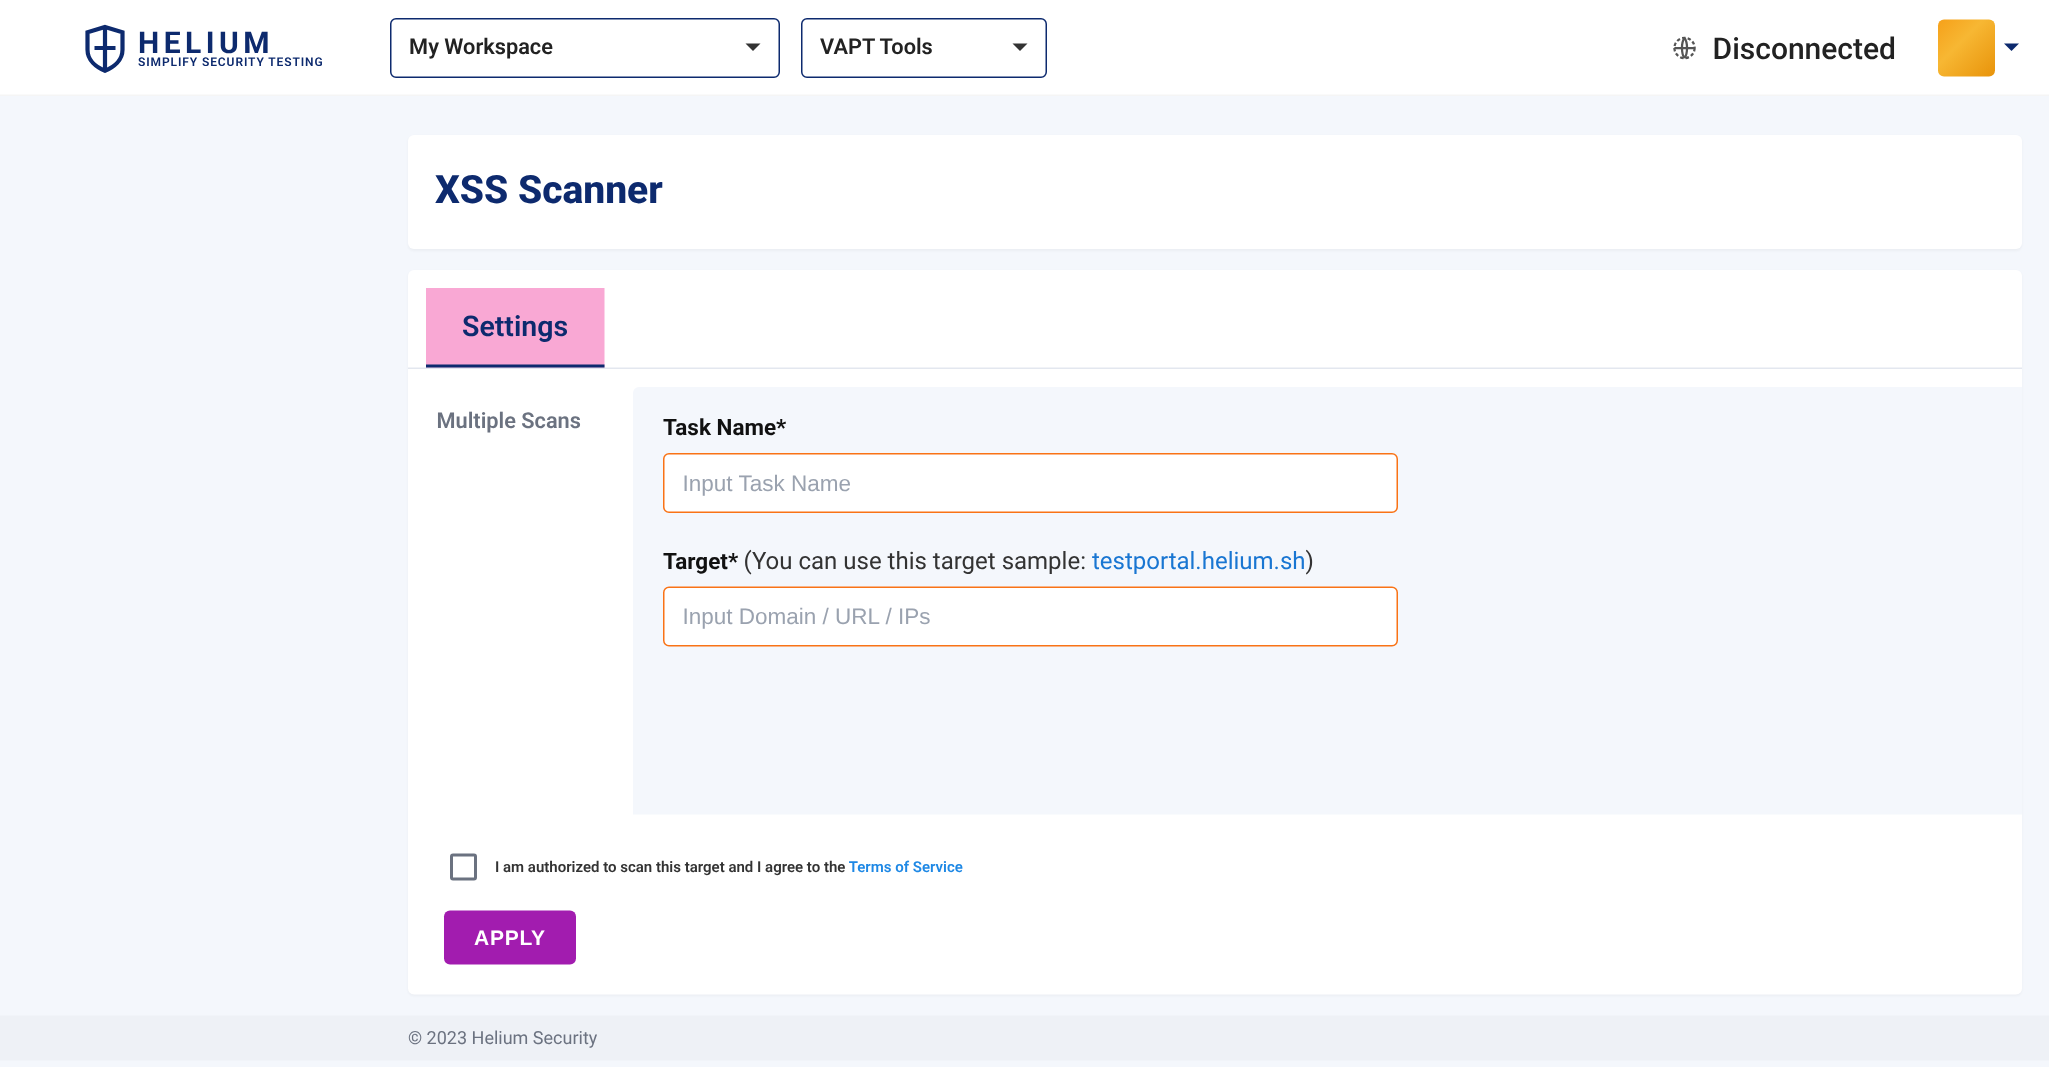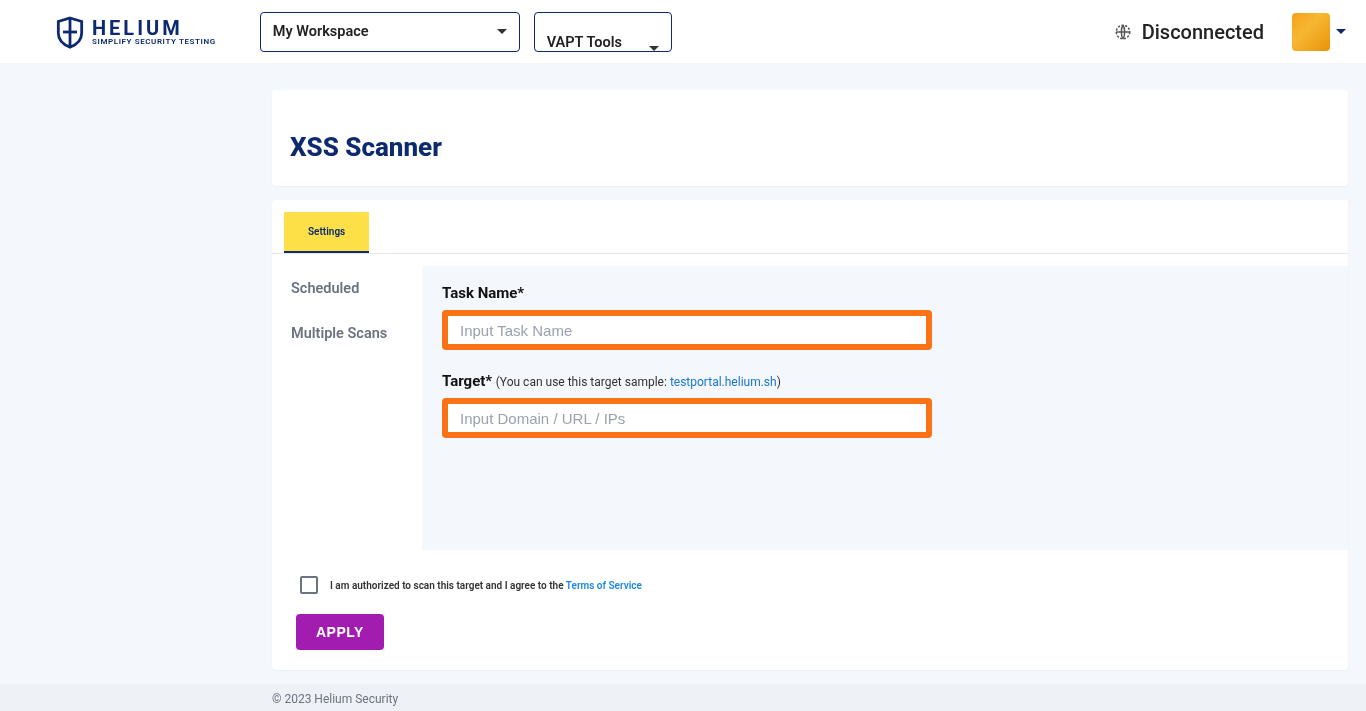--- a/index.html
+++ b/index.html
@@ -50,21 +50,21 @@
     display: flex;
     align-items: center;
     justify-content: space-between;
     padding: 0 12px;
     cursor: pointer;
     color: #222;
     font-weight: 600;
     font-size: 14.5px;
   }
   .select-btn.workspace { width: 260px; gap: 20px; }
-  .select-btn.tools { width: 138px; align-items: flex-end; }
+  .select-btn.tools { width: 164px; }
   .caret-down {
     width: 0; height: 0;
     border-left: 5px solid transparent;
     border-right: 5px solid transparent;
     border-top: 5px solid #333;
     margin-left: 8px;
   }
   .spacer { flex: 1; }
   .status {
     display: flex;
@@ -103,36 +103,35 @@
     background: #fff;
     margin: 0 18px 14px 272px;
     border-radius: 4px;
     box-shadow: 0 1px 2px rgba(0,0,0,0.04);
   }
   .title-card { padding: 22px 18px 24px 18px; }
   .title-card h1 {
     color: #0d2a6e;
     font-size: 26px;
     font-weight: 800;
-    margin-top: 20px;
   }
   .settings-card { padding: 0 0 20px 0; }
   .tab-strip {
     display: flex;
     border-bottom: 1px solid #e3e7ef;
     padding: 12px 12px 0 12px;
   }
   .tab {
     padding: 14px 24px;
     font-weight: 600;
     color: #0d2a6e;
-    background: #fde047;
+    background: #f9a8d4;
     border-bottom: 2px solid #0d2a6e;
     cursor: pointer;
-    font-size: 10px;
+    font-size: 19px;
   }
   .body {
     display: flex;
     padding: 12px 0 0 0;
   }
   .sidenav {
     width: 150px;
     flex-shrink: 0;
   }
   .sidenav-item {
@@ -159,27 +158,27 @@
   .field-label {
     font-weight: 700;
     font-size: 15px;
     color: #111;
     display: inline-block;
     margin-bottom: 8px;
   }
   .field-hint {
     font-weight: 400;
     color: #333;
-    font-size: 12px;
+    font-size: 16px;
   }
   .field-hint a { color: #1976d2; text-decoration: none; }
   .text-input {
     width: 100%;
     height: 40px;
-    border: 6px solid #f97316;
+    border: 1px solid #f97316;
     border-radius: 4px;
     padding: 0 12px;
     font-size: 15px;
     color: #333;
     background: #fff;
   }
   .text-input::placeholder { color: #9aa2af; }
   .consent {
     display: flex;
     align-items: center;
@@ -266,21 +265,20 @@
     <h1>XSS Scanner</h1>
   </div>
 
   <div class="card settings-card">
     <div class="tab-strip">
       <div class="tab">Settings</div>
     </div>
 
     <div class="body">
       <div class="sidenav">
-        <div class="sidenav-item">Scheduled</div>
         <div class="sidenav-item">Multiple Scans</div>
       </div>
 
       <div class="form-panel">
         <div class="field">
           <span class="field-label">Task Name*</span>
           <input class="text-input" type="text" placeholder="Input Task Name" style="">
         </div>
 
         <div class="field">

